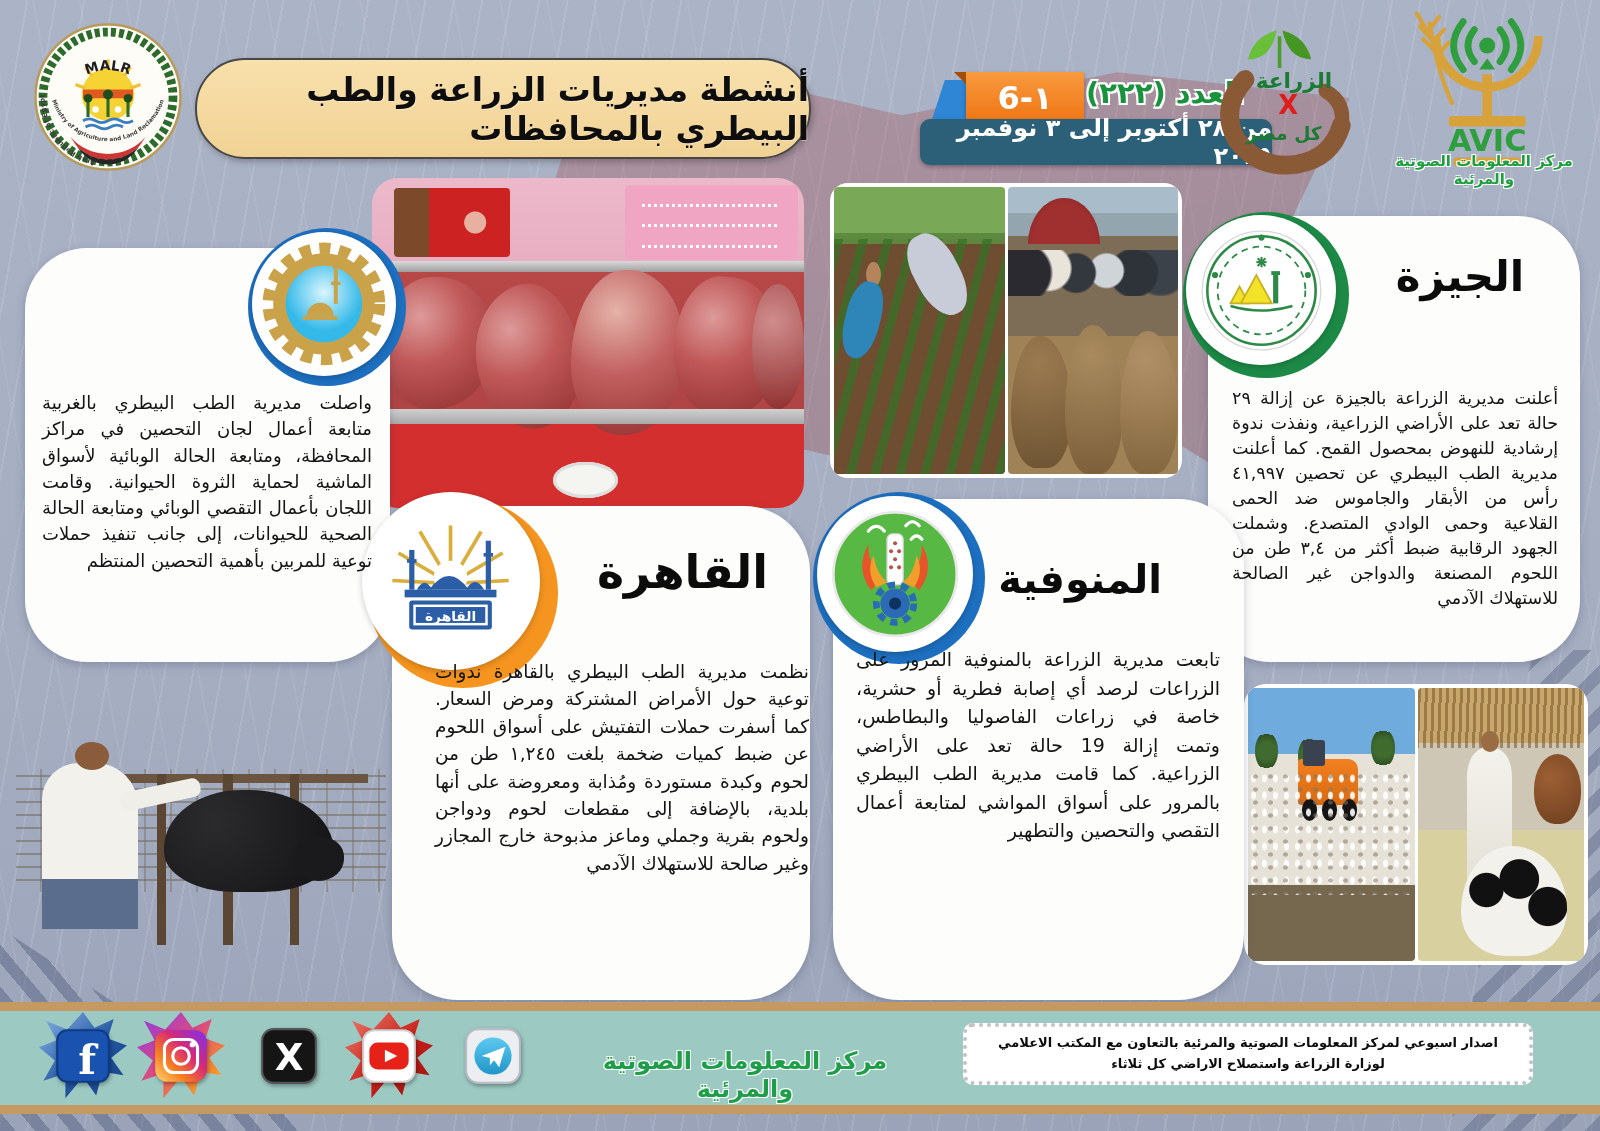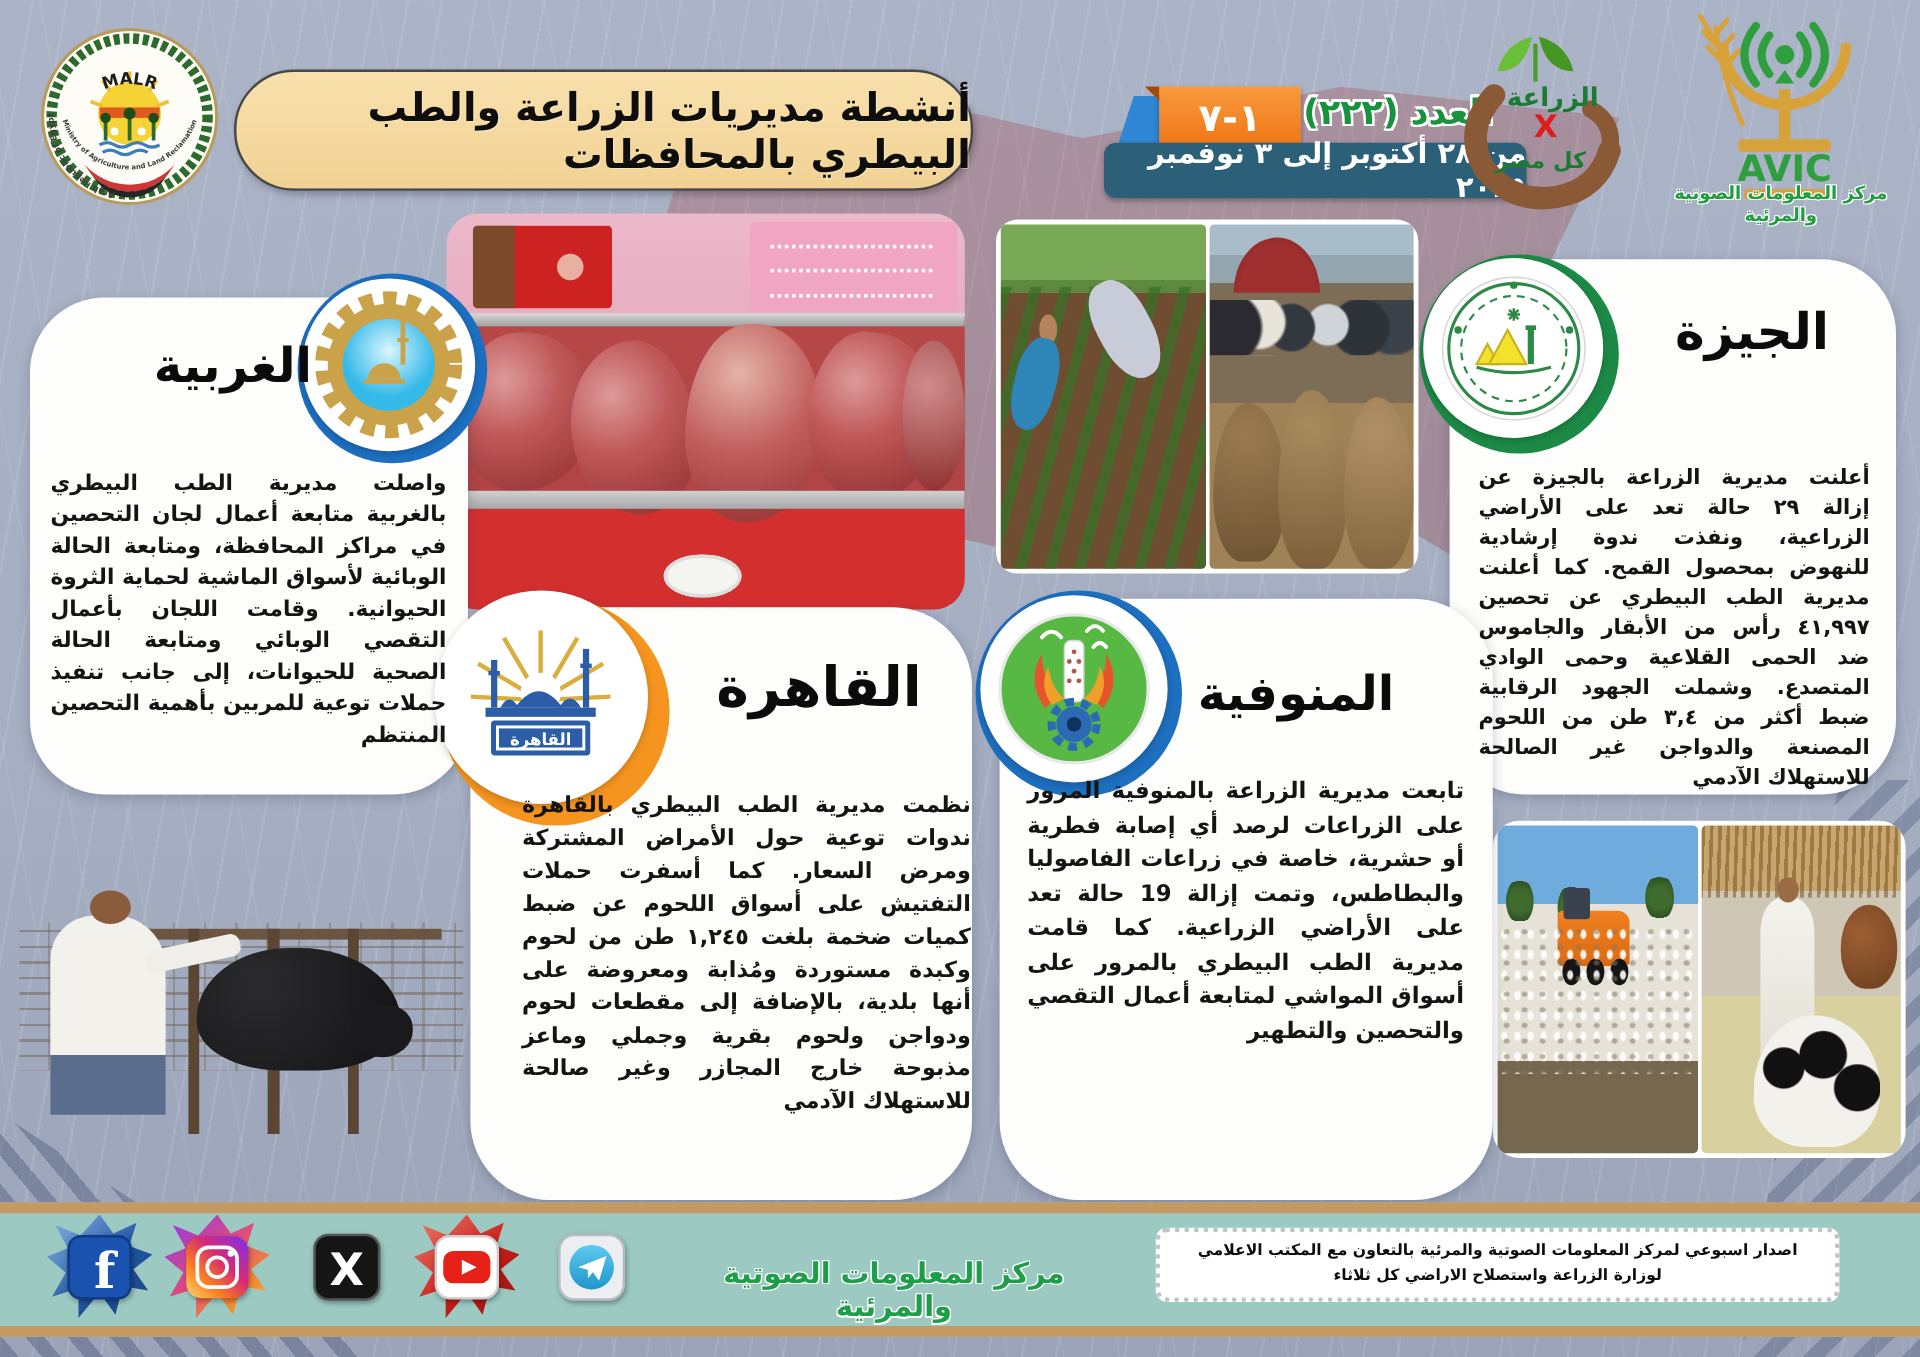--- a/index.html
+++ b/index.html
@@ -33,21 +33,21 @@
   
   .card{position:absolute;background:#fdfdfb;z-index:3;box-shadow:0 3px 10px rgba(40,50,80,.25);}
   .card-gharbia{left:25px;top:248px;width:365px;height:414px;border-radius:62px;}
   .card-giza{left:1208px;top:216px;width:372px;height:446px;border-radius:62px;}
   .card-cairo{left:392px;top:506px;width:418px;height:494px;border-radius:66px;}
   .card-menoufia{left:833px;top:499px;width:411px;height:501px;border-radius:66px;}
   .badge-ring{position:absolute;border-radius:50%;z-index:4;}
   .badge-white{position:absolute;border-radius:50%;background:#fff;z-index:5;display:flex;align-items:center;justify-content:center;box-shadow:0 2px 6px rgba(0,0,0,.2);}
   .badge-white svg{width:86%;height:86%;}
   .sec-title{position:absolute;z-index:6;direction:rtl;font-weight:bold;color:#0b0b0b;}
-  .sec-body{position:absolute;z-index:6;direction:rtl;text-align:justify;font-weight:bold;color:#141414;}
+  .sec-body{position:absolute;z-index:6;direction:rtl;text-align:justify;font-weight:normal;color:#141414;}
 
   .t-gharbia{left:80px;top:282px;width:180px;font-size:40px;}
   .b-gharbia{left:42px;top:390px;width:330px;font-size:18px;line-height:1.46;}
   .t-giza{left:1370px;top:252px;width:180px;font-size:42px;text-align:center;}
   .b-giza{left:1232px;top:386px;width:326px;font-size:17.5px;line-height:1.43;}
   .t-cairo{left:575px;top:545px;width:215px;font-size:46px;text-align:center;}
   .b-cairo{left:415px;top:658px;width:374px;font-size:18.5px;line-height:1.48;margin-left:20px;}
   .t-menoufia{left:985px;top:556px;width:190px;font-size:40px;text-align:center;}
   .b-menoufia{left:856px;top:645px;width:364px;font-size:19px;line-height:1.5;}
 
@@ -177,21 +177,21 @@
     </svg>
   </div>
 
   <div class="title-banner">
     <span>أنشطة مديريات الزراعة والطب البيطري بالمحافظات</span>
   </div>
 
   <div class="pages-banner">
     <div class="pages-ribbon"></div>
     <div class="pages-face">
-        <span>١-٧</span>
+        <span>١-6</span>
       </div>
   </div>
 
   <div class="issue-label">العدد (٢٢٢)</div>
 
   <div class="date-banner">
     <span>من ٢٨ أكتوبر إلى ٣ نوفمبر ٢٠٢٥</span>
   </div>
 
   <div class="campaign-logo">
@@ -401,21 +401,20 @@
         <path d="M30,18 q6,-7 12,0"></path>
           <path d="M58,14 q5,-6 10,0"></path>
           <path d="M62,24 q4,-5 8,0"></path>
       </g>
       <circle cx="50" cy="72" r="14" fill="none" stroke="#2b6bb5" stroke-width="5" stroke-dasharray="5.5 4.5"></circle>
       <circle cx="50" cy="72" r="11" fill="#2b6bb5"></circle>
       <circle cx="50" cy="72" r="4.5" fill="#10325e"></circle>
     </svg>
   </div>
 
-  <div class="sec-title t-gharbia">الغربية</div>
   <div class="sec-body b-gharbia">واصلت مديرية الطب البيطري بالغربية متابعة أعمال لجان التحصين في مراكز المحافظة، ومتابعة الحالة الوبائية لأسواق الماشية لحماية الثروة الحيوانية. وقامت اللجان بأعمال التقصي الوبائي ومتابعة الحالة الصحية للحيوانات، إلى جانب تنفيذ حملات توعية للمربين بأهمية التحصين المنتظم</div>
 
   <div class="sec-title t-giza">الجيزة</div>
   <div class="sec-body b-giza">أعلنت مديرية الزراعة بالجيزة عن إزالة ٢٩ حالة تعد على الأراضي الزراعية، ونفذت ندوة إرشادية للنهوض بمحصول القمح. كما أعلنت مديرية الطب البيطري عن تحصين ٤١,٩٩٧ رأس من الأبقار والجاموس ضد الحمى القلاعية وحمى الوادي المتصدع. وشملت الجهود الرقابية ضبط أكثر من ٣,٤ طن من اللحوم المصنعة والدواجن غير الصالحة للاستهلاك الآدمي</div>
 
   <div class="sec-title t-cairo">القاهرة</div>
   <div class="sec-body b-cairo">نظمت مديرية الطب البيطري بالقاهرة ندوات توعية حول الأمراض المشتركة ومرض السعار. كما أسفرت حملات التفتيش على أسواق اللحوم عن ضبط كميات ضخمة بلغت ١,٢٤٥ طن من لحوم وكبدة مستوردة ومُذابة ومعروضة على أنها بلدية، بالإضافة إلى مقطعات لحوم ودواجن ولحوم بقرية وجملي وماعز مذبوحة خارج المجازر وغير صالحة للاستهلاك الآدمي</div>
 
   <div class="sec-title t-menoufia">المنوفية</div>
   <div class="sec-body b-menoufia">تابعت مديرية الزراعة بالمنوفية المرور على الزراعات لرصد أي إصابة فطرية أو حشرية، خاصة في زراعات الفاصوليا والبطاطس، وتمت إزالة 19 حالة تعد على الأراضي الزراعية. كما قامت مديرية الطب البيطري بالمرور على أسواق المواشي لمتابعة أعمال التقصي والتحصين والتطهير</div>

